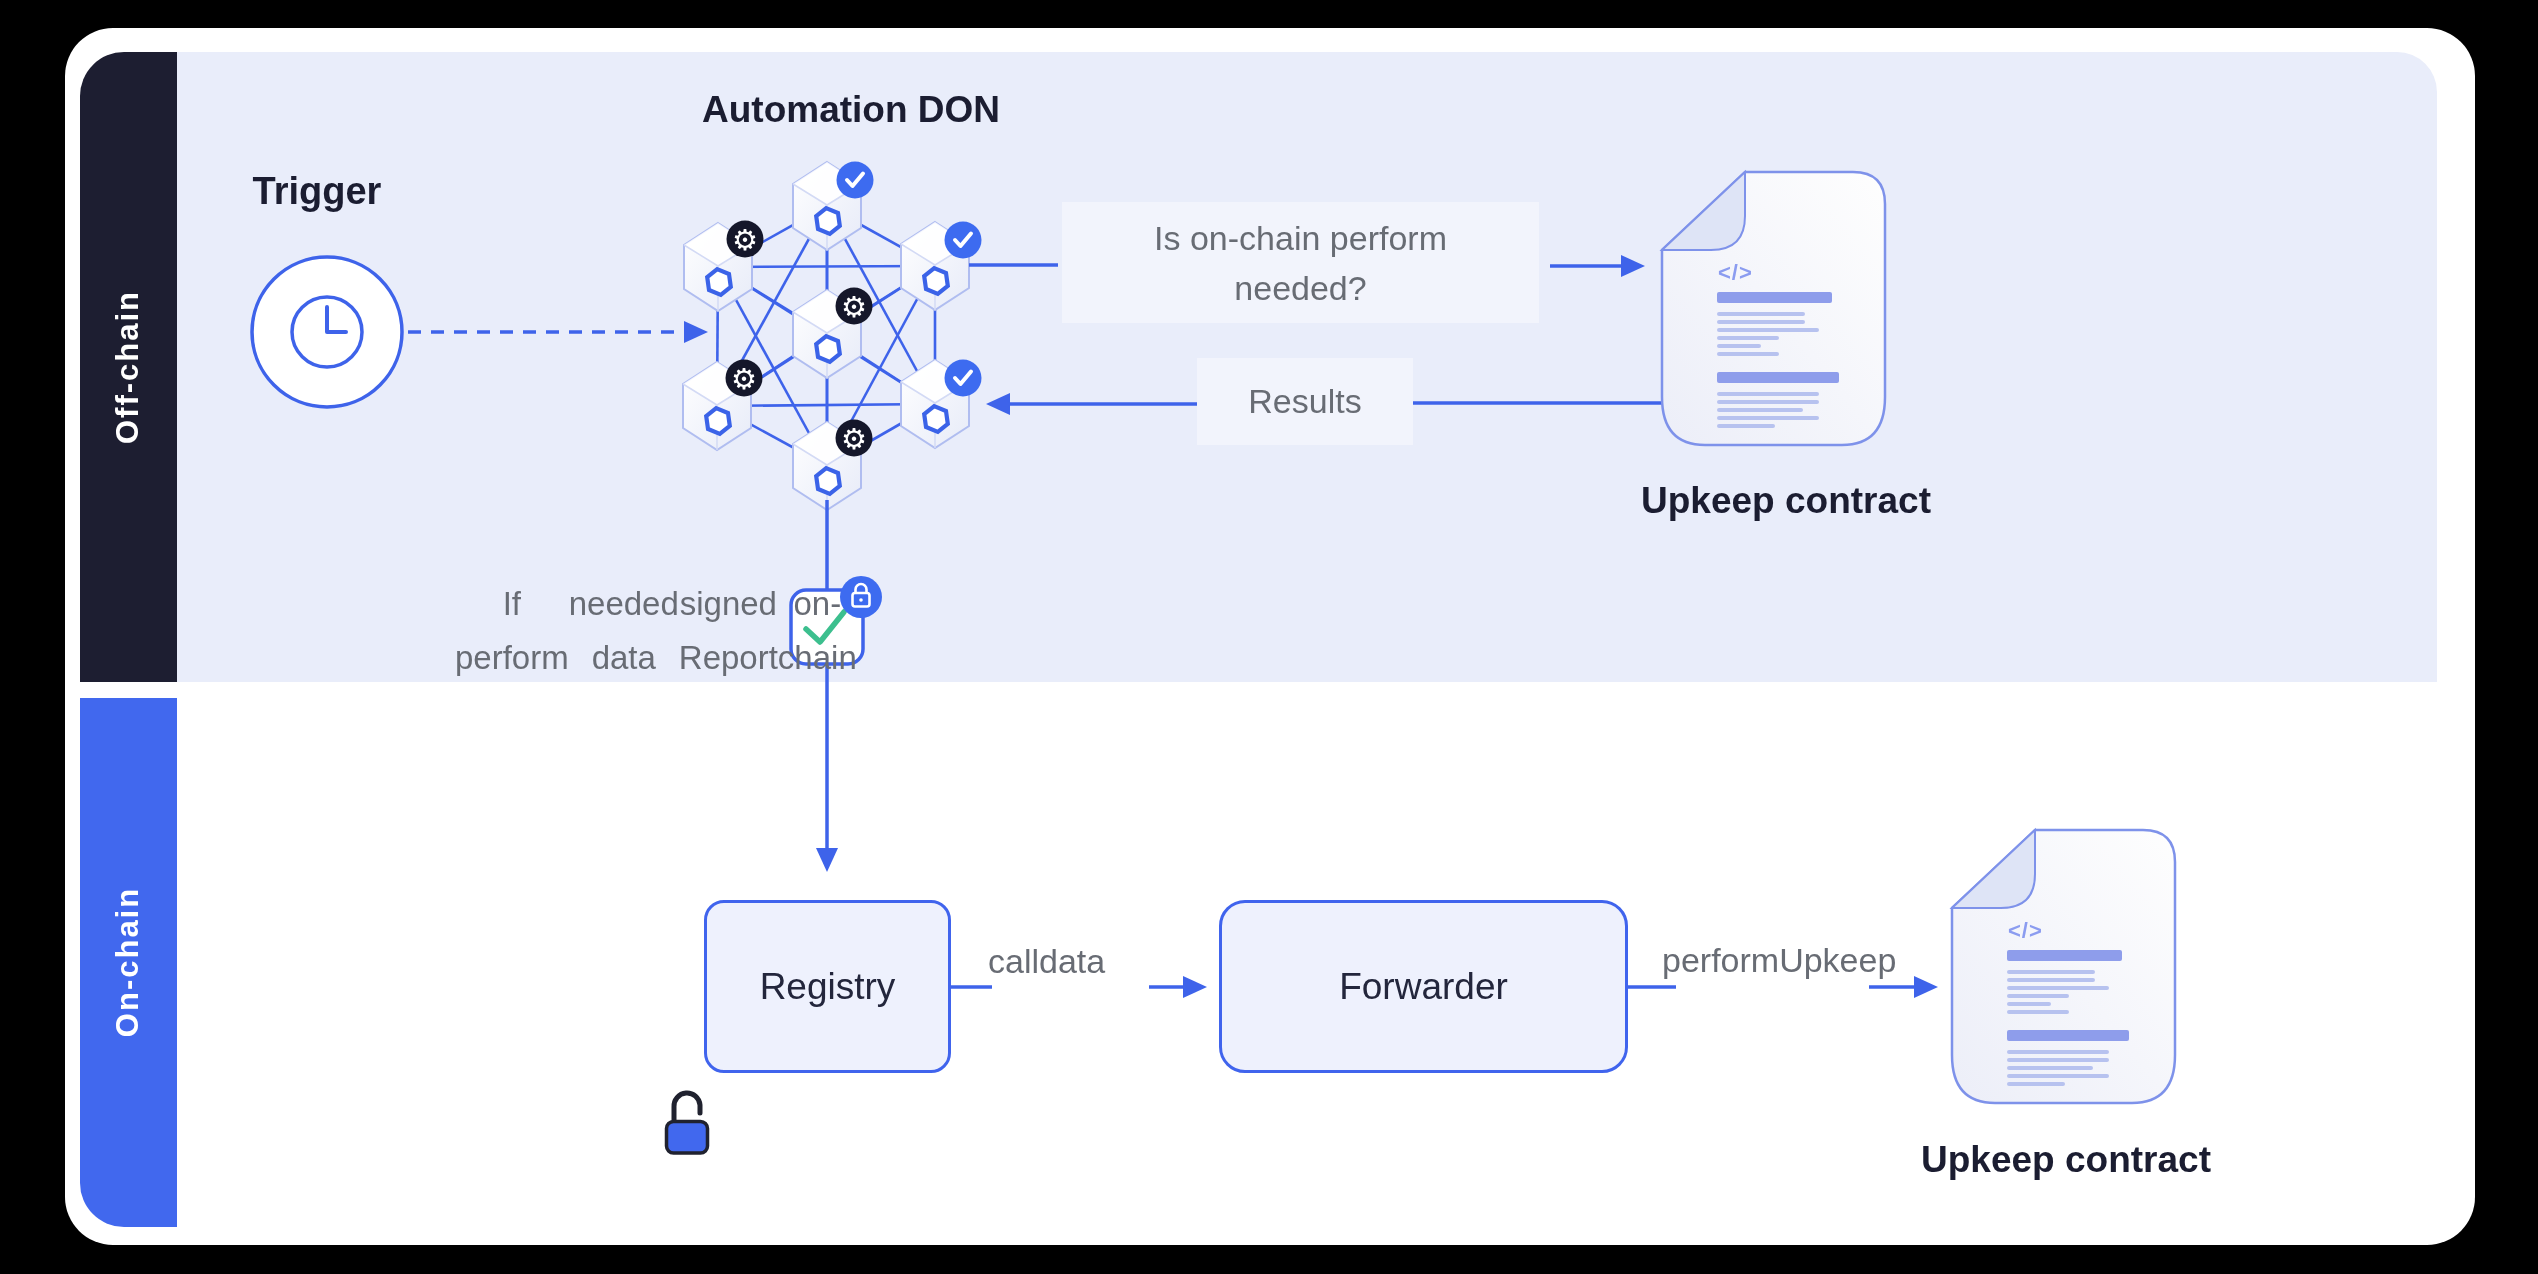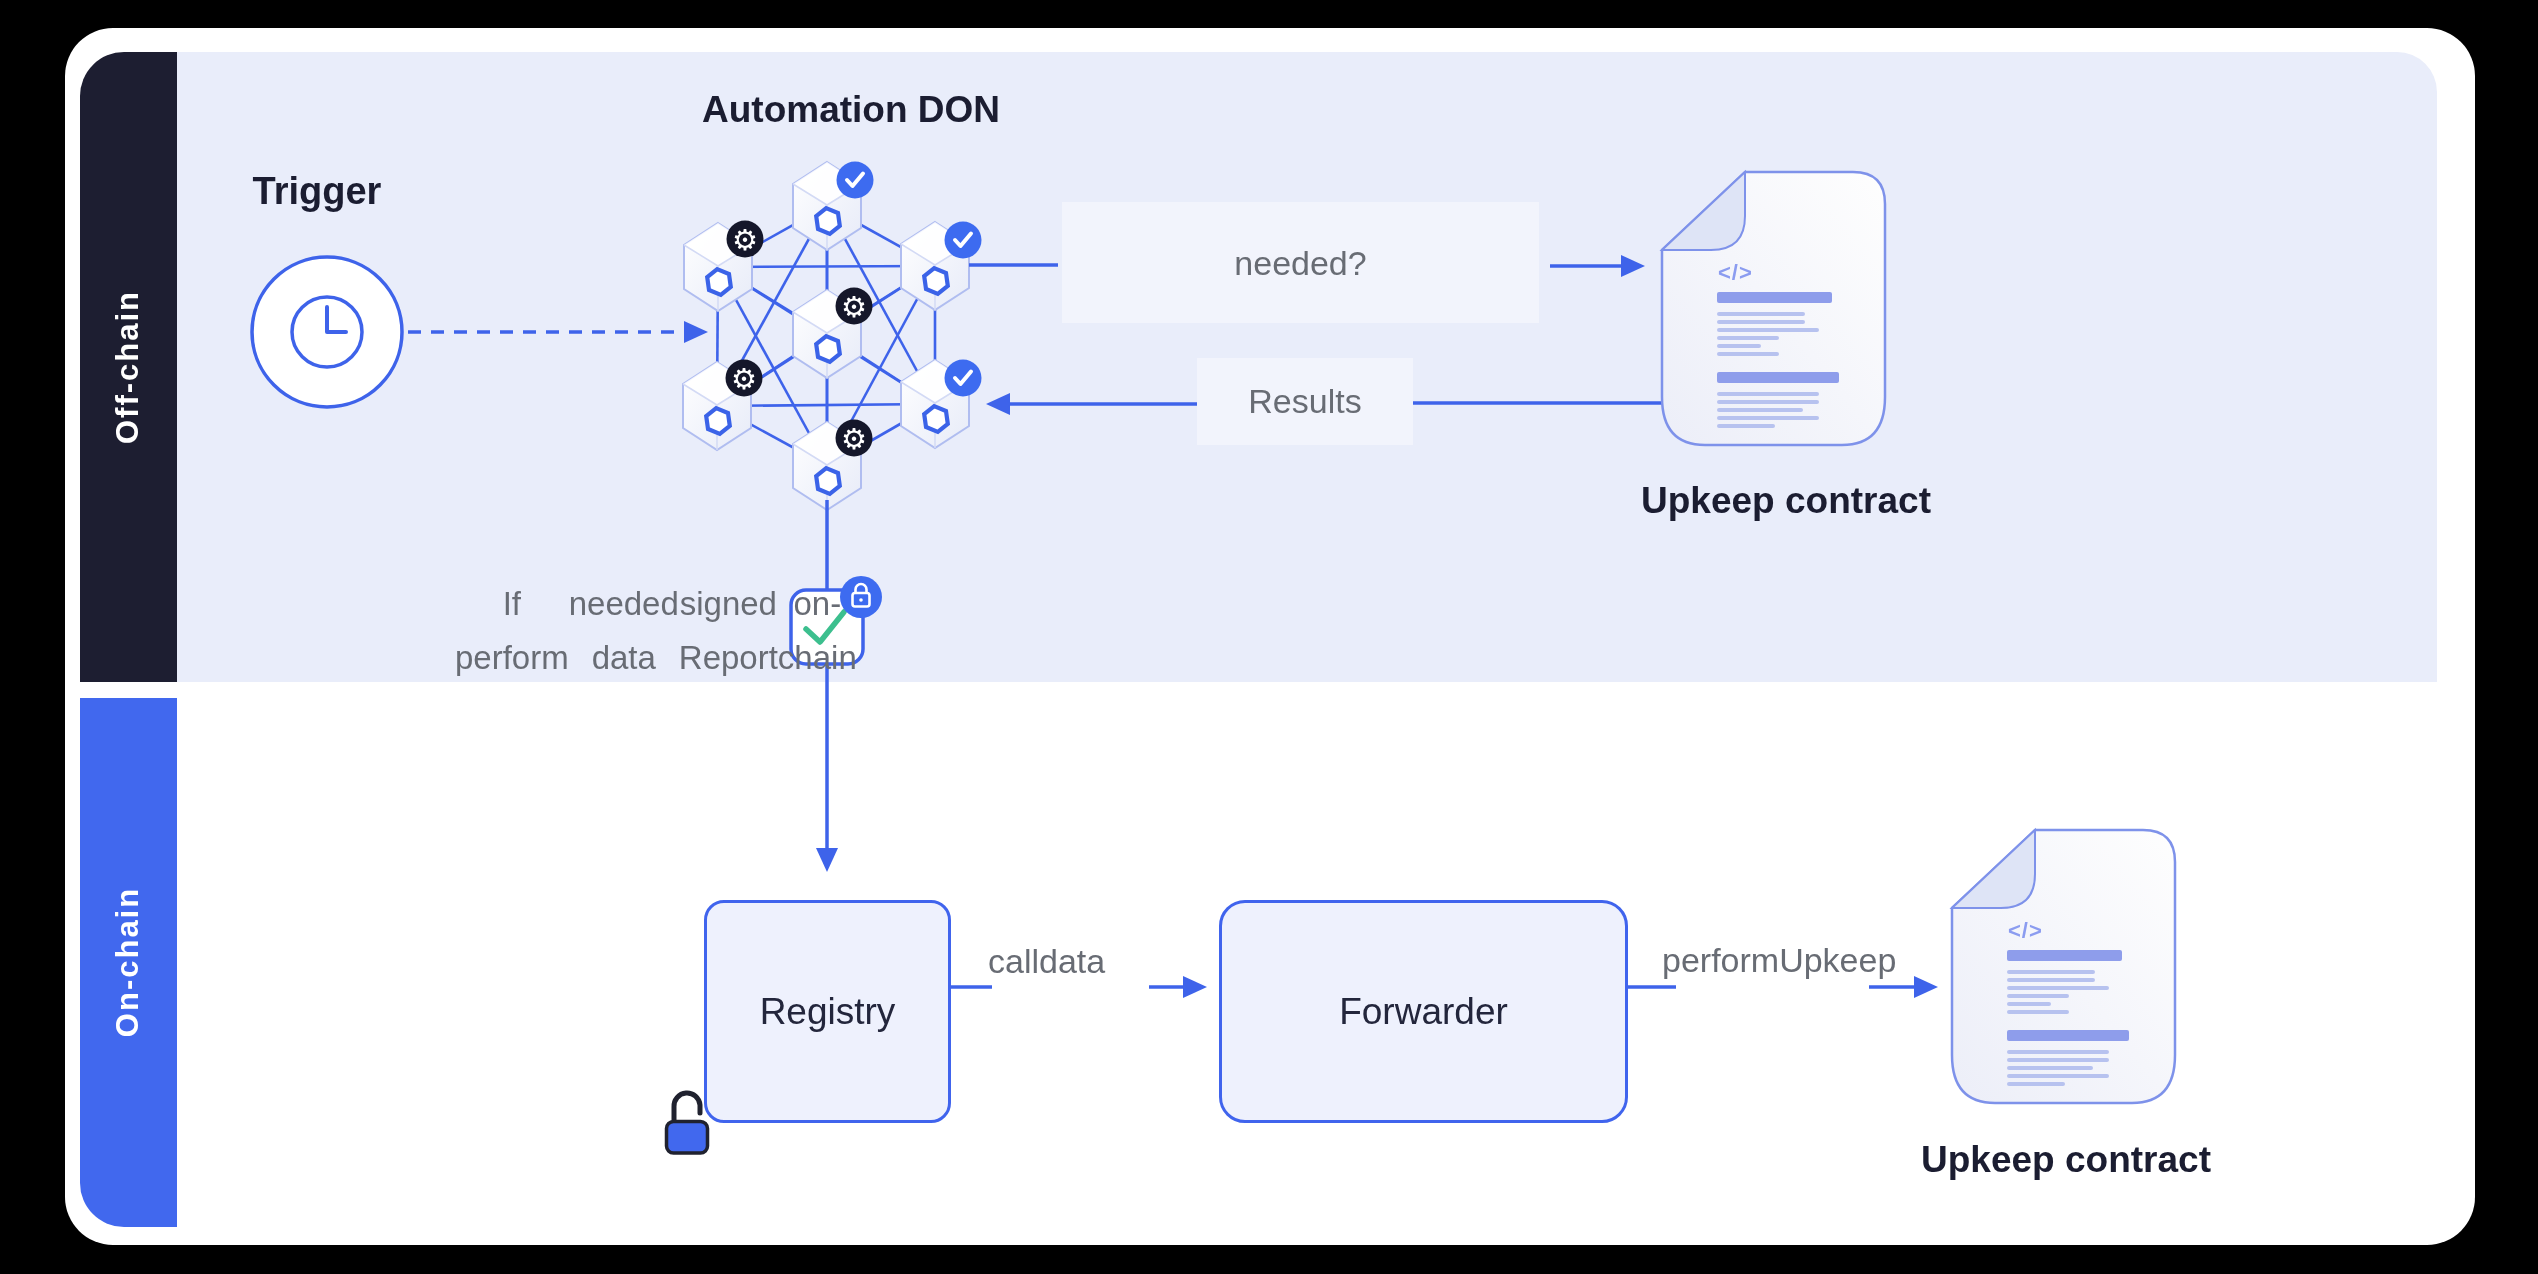--- a/index.html
+++ b/index.html
@@ -48,21 +48,21 @@
   .multiline {
     position:absolute; display:flex; flex-direction:row; align-items:center;
     text-align:center;
   }
   .note-block    { left:455px;  top:577px; width:290px; font-size:33px; line-height:53.5px; }
   .calldata-block{ left:988px; top:934px; width:140px; font-size:34px; line-height:55px; }
   .perform-block { left:1662px; top:932px; width:220px; font-size:34px; line-height:56px; }
   .verify-block  { left:705px;  top:1109px; width:241px; font-size:34px; line-height:52px; }
 
   .flow-box {
-    position:absolute; top:900px; height:223px; background:#eef1fd;
+    position:absolute; top:900px; height:173px; background:#eef1fd;
     border:3px solid #4064ed; box-sizing:border-box;
     display:flex; align-items:center; justify-content:center;
     font-size:37px; color:#23263c;
   }
   .registry-box  { left:704px;  width:247px; border-radius:20px; }
   .forwarder-box { left:1219px; width:409px; border-radius:26px; }
 </style>
 </head>
 <body>
 
@@ -227,20 +227,21 @@
     <g>
       <path d="M 674 1122 L 674 1107 A 13 13 0 0 1 700 1105 L 700 1113" fill="none" stroke="#20222f" stroke-width="5" stroke-linecap="round"></path>
       <rect x="666.5" y="1121.5" width="41" height="31.5" rx="7" fill="#4168ee" stroke="#20222f" stroke-width="3.5"></rect>
     </g>
   </svg>
 
   <div class="lbl lbl-center bold-navy trigger-label">Trigger</div>
   <div class="lbl lbl-center bold-navy don-title">Automation DON</div>
 
   <div class="txt-backdrop question-box gray">
+    <span>Is on-chain perform</span>
     <span>needed?</span>
   </div>
 
   <div class="txt-backdrop results-box gray">
     <span>Results</span>
   </div>
 
   <div class="lbl lbl-center bold-navy doc-label-1">Upkeep contract</div>
 
   <div class="multiline note-block gray">

